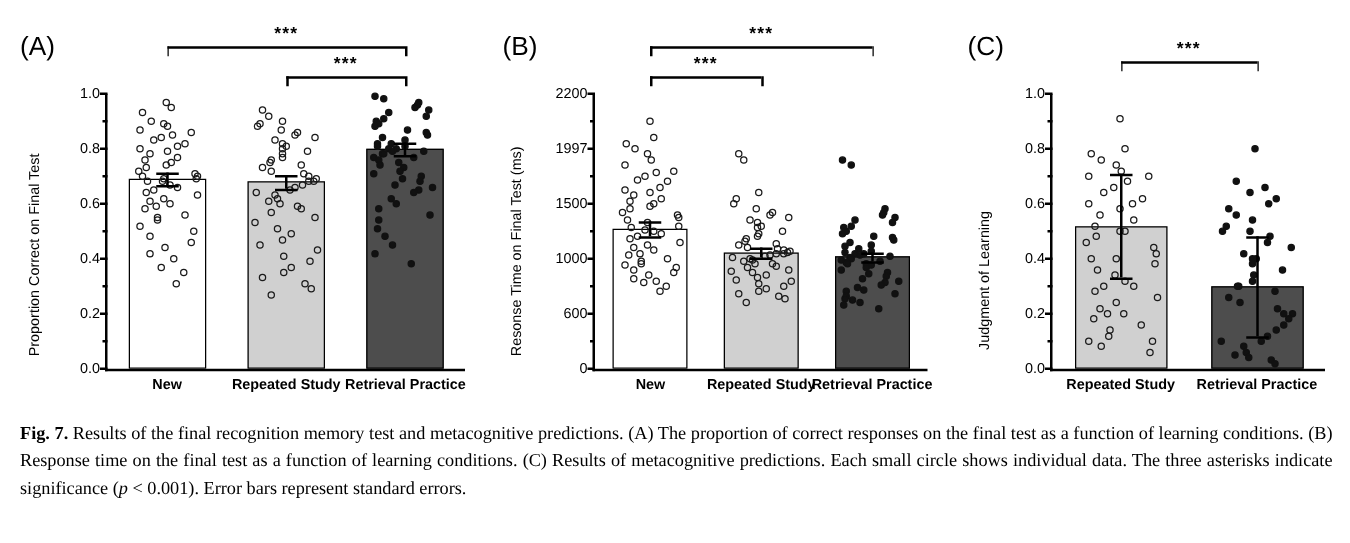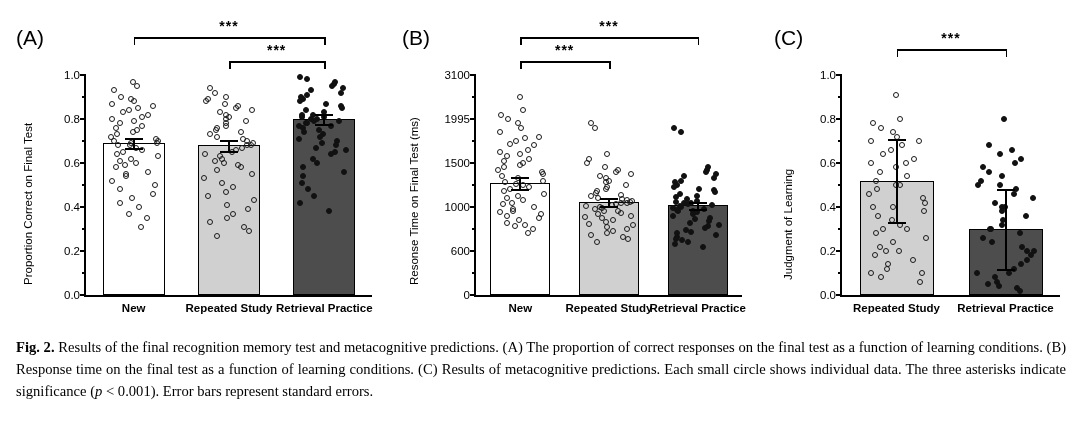--- a/index.html
+++ b/index.html
@@ -359,23 +359,23 @@
     <div class="ylabel" style="left:18px; top:285px;">Resonse Time on Final Test (ms)</div>
     <div class="plot" id="plotB" style="left:84px; top:75px; width:268px; height:222px;">
         <div class="ytick" style="top: 220px;">0</div>
         <div class="ytick-mark" style="top: 220px;"></div>
         <div class="ytick" style="top: 176px;">600</div>
         <div class="ytick-mark" style="top: 176px;"></div>
         <div class="ytick" style="top: 132px;">1000</div>
         <div class="ytick-mark" style="top: 132px;"></div>
         <div class="ytick" style="top: 88px;">1500</div>
         <div class="ytick-mark" style="top: 88px;"></div>
-        <div class="ytick" style="top: 44px;">1995</div>
+        <div class="ytick" style="top: 44px;">1997</div>
         <div class="ytick-mark" style="top: 44px;"></div>
-        <div class="ytick" style="top: 0px;">3100</div>
+        <div class="ytick" style="top: 0px;">2200</div>
         <div class="ytick-mark" style="top: 0px;"></div>
         <div class="ytick-mark minor" style="top: 198px;"></div>
         <div class="ytick-mark minor" style="top: 154px;"></div>
         <div class="ytick-mark minor" style="top: 110px;"></div>
         <div class="ytick-mark minor" style="top: 66px;"></div>
         <div class="ytick-mark minor" style="top: 22px;"></div>
         <div class="bar" style="left: 14.3333px; width: 60px; height: 111.76px; background: rgb(255, 255, 255);"></div>
         <div class="xtick" style="left: 44.3333px;">New</div>
         <div class="bar" style="left: 103px; width: 60px; height: 92.84px; background: rgb(208, 208, 208);"></div>
         <div class="xtick" style="left: 133px;">Repeated Study</div>
@@ -679,15 +679,15 @@
         <div class="sig-line" style="left: 54.5px; width: 109px; top: -26px;"></div>
         <div class="sig-tick-l" style="left: 54.5px; top: -26px; height: 8px;"></div>
         <div class="sig-tick-l" style="left: 163.5px; top: -26px; height: 8px;"></div>
         <div class="sig-star" style="left: 109px; top: -45px;">***</div>
       </div>
   </div>
 
 </div>
 
 <div id="caption">
-  <span class="bold">Fig. 2.</span>
+  <span class="bold">Fig. 7.</span>
   <span>Results of the final recognition memory test and metacognitive predictions. (A) The proportion of correct responses on the final test as a function of learning conditions. (B) Response time on the final test as a function of learning conditions. (C) Results of metacognitive predictions. Each small circle shows individual data. The three asterisks indicate significance (</span><span class="ital">p</span><span> &lt; 0.001). Error bars represent standard errors.</span>
 </div>
 
 </body></html>

